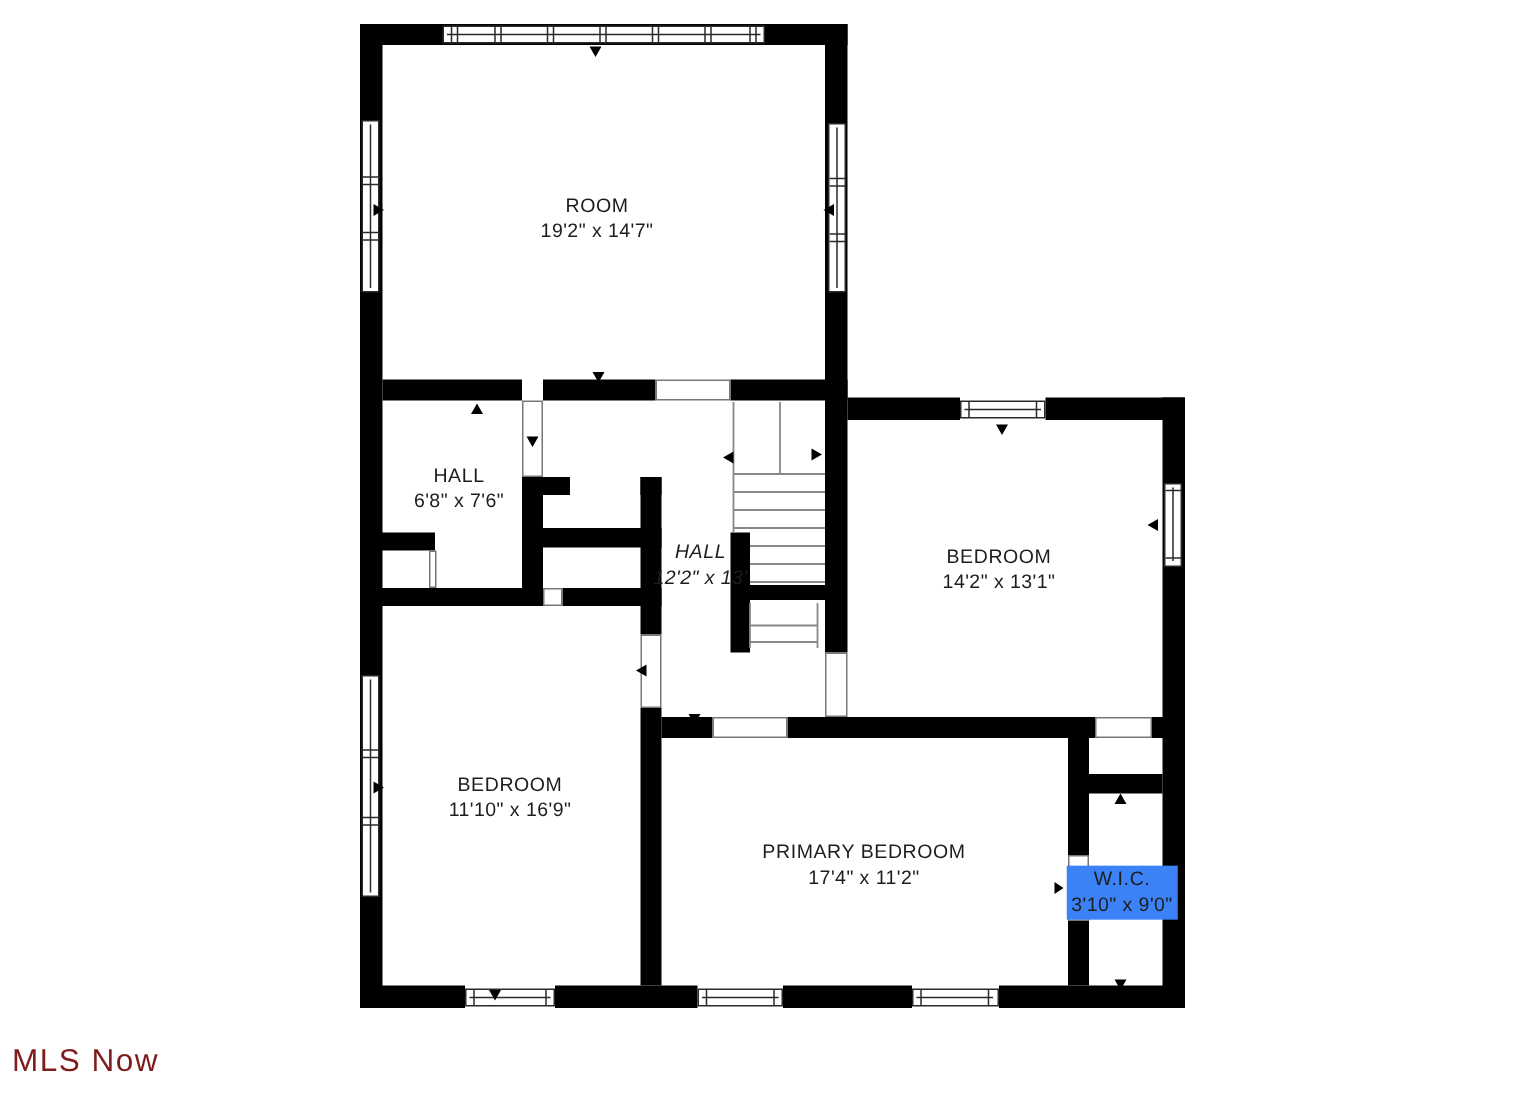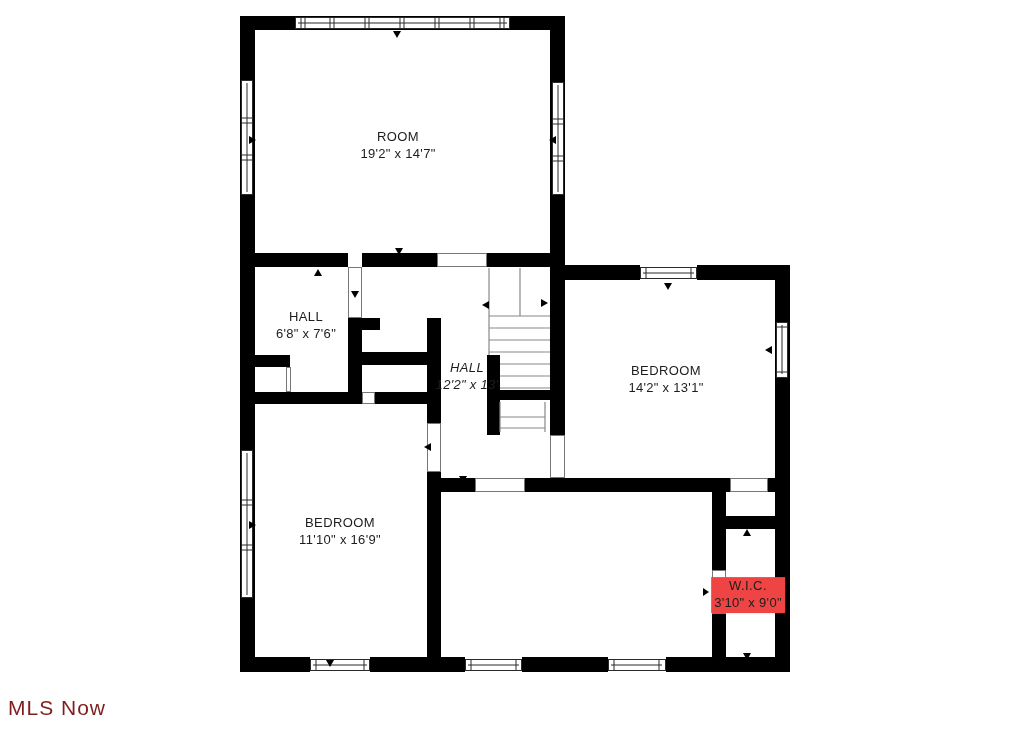--- a/index.html
+++ b/index.html
@@ -2,21 +2,21 @@
 <html><head>
 <meta charset="utf-8">
 <style>
   html,body{margin:0;padding:0;background:#ffffff;}
   #stage{position:relative;width:948px;height:729px;background:#ffffff;overflow:hidden;
          font-family:"Liberation Sans", sans-serif;}
   #plan-svg{position:absolute;left:0;top:0;}
   .room-label{position:absolute;transform:translate(-50%,-50%);text-align:center;
               color:#1d1d1d;font-size:13px;line-height:1.3;letter-spacing:.4px;white-space:nowrap;z-index:5;}
   .room-label .dims{letter-spacing:.3px;}
-  .room-label.boxed{background:#ef4444;padding:1px 3px;text-align:center;}
+  .room-label.boxed{background:#3b82f6;padding:1px 3px;text-align:center;}
   #watermark{position:absolute;left:8px;top:696px;font-size:21px;color:#7f1d1d;
              letter-spacing:1px;z-index:6;}
   .lbl-room{left:398px;top:146px;}
   .lbl-bath{left:306px;top:326px;}
   .lbl-hall{left:467px;top:377px;z-index:1;font-style:italic;}
   .lbl-bed-tr{left:666px;top:380px;}
   .lbl-bed-bl{left:340px;top:532px;}
   .lbl-primary{left:576px;top:577px;}
   .lbl-wic{left:748px;top:595px;}
 </style>
@@ -224,20 +224,24 @@
   <div class="room-label lbl-bed-tr">
     <div>BEDROOM</div>
     <div class="dims">14'2" x 13'1"</div>
   </div>
 
   <div class="room-label lbl-bed-bl">
     <div>BEDROOM</div>
     <div class="dims">11'10" x 16'9"</div>
   </div>
 
+  <div class="room-label lbl-primary">
+    <div>PRIMARY BEDROOM</div>
+    <div class="dims">17'4" x 11'2"</div>
+  </div>
 
   <div class="room-label boxed lbl-wic">
     <div>W.I.C.</div>
     <div class="dims">3'10" x 9'0"</div>
   </div>
 
   <div id="watermark">MLS Now</div>
 </div>
 
 </body></html>

